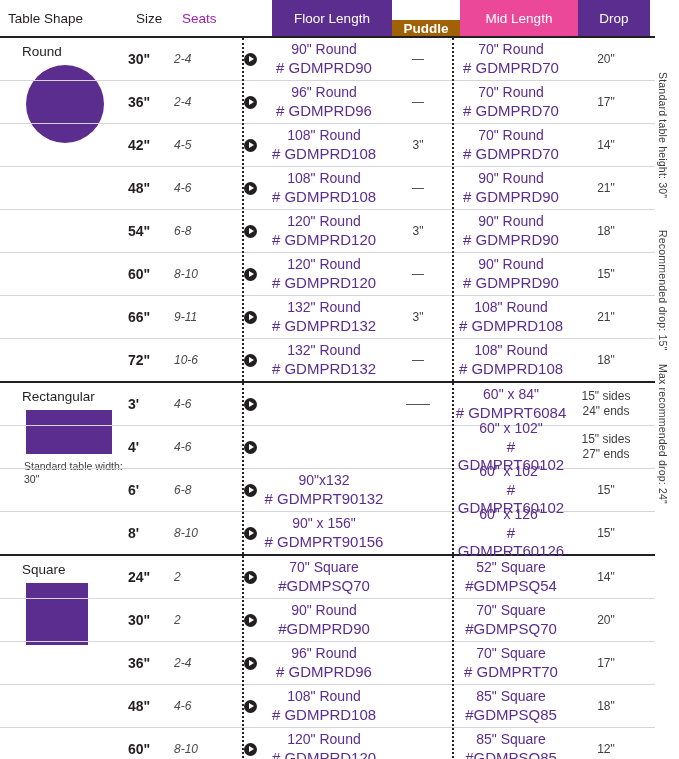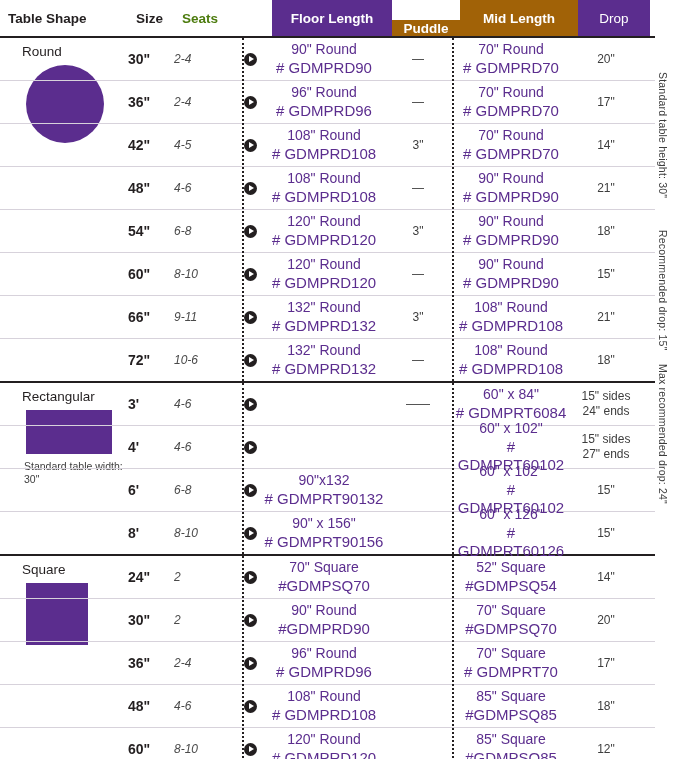--- a/index.html
+++ b/index.html
@@ -25,29 +25,29 @@
   
   .header-row {
     display: flex;
     align-items: stretch;
     height: 36px;
   }
   .hdr-cell {
     display: flex;
     align-items: center;
     font-size: 13.5px;
-    font-weight: bold;
+    font-weight: normal;
   }
   .hdr-shape  { width: 128px; padding-left: 8px; color: #231f20; }
   .hdr-size   { width: 46px;  color: #231f20; justify-content: flex-start; }
-  .hdr-seats  { width: 62px;  color: #4d7c0f; justify-content: flex-start; }
+  .hdr-seats  { width: 62px;  color: #a21caf; justify-content: flex-start; }
   .hdr-gap    { width: 28px; }
   .hdr-floor  { width: 120px; background: #5b2d8e; color: #ffffff; justify-content: center; }
   .hdr-puddle { width: 68px;  background: #a16207; color: #ffffff; justify-content: center; font-weight: bold; margin-top: 20px; }
-  .hdr-mid    { width: 118px; background: #a16207; color: #ffffff; justify-content: center; }
+  .hdr-mid    { width: 118px; background: #ec4899; color: #ffffff; justify-content: center; }
   .hdr-drop   { width: 72px;  background: #5b2d8e; color: #ffffff; justify-content: center; font-weight: normal; }
 
   
   .grid {
     position: relative;
     width: 655px;
   }
   .section-rule {
     border-top: 2px solid #231f20;
     height: 0;

